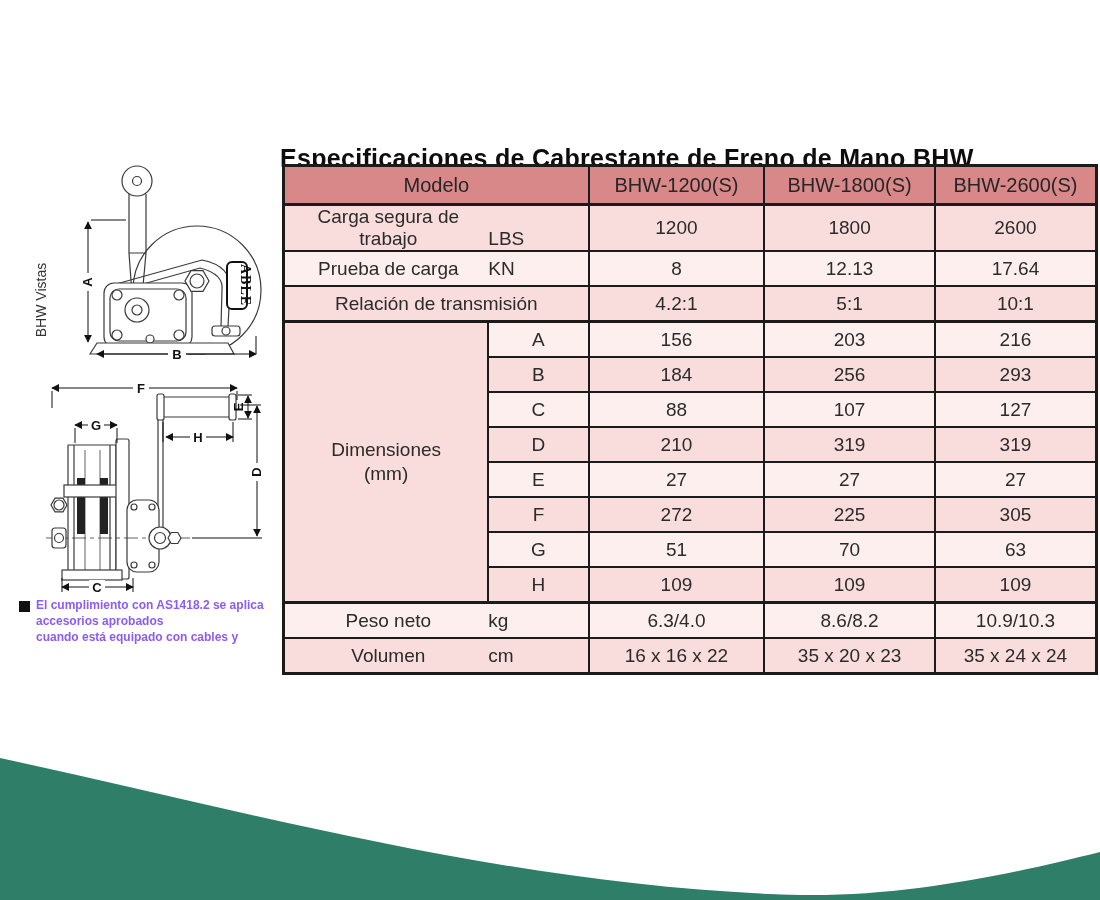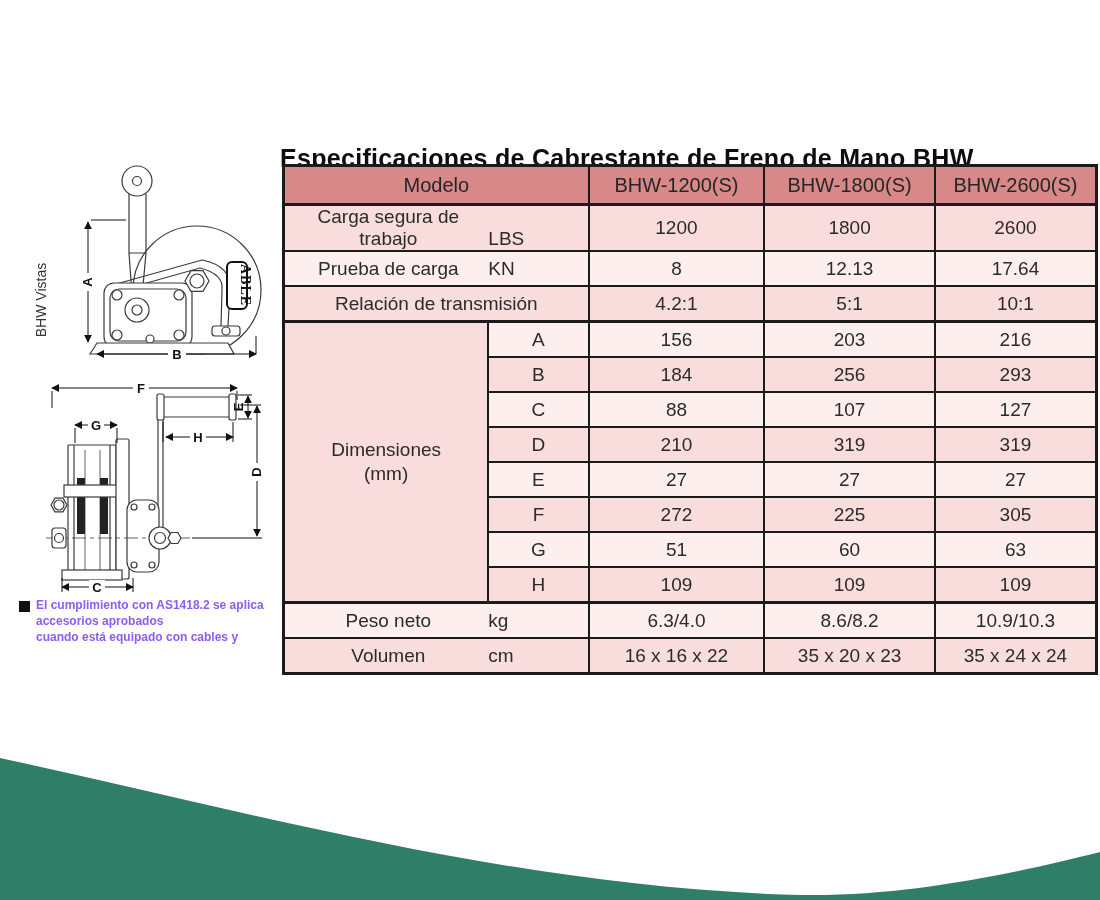--- a/index.html
+++ b/index.html
@@ -267,21 +267,21 @@
       </tr>
       <tr class="pink">
         <td>F</td>
         <td>272</td>
         <td>225</td>
         <td>305</td>
       </tr>
       <tr class="light">
         <td>G</td>
         <td>51</td>
-        <td>60</td>
+        <td>70</td>
         <td>63</td>
       </tr>
       <tr class="pink">
         <td>H</td>
         <td>109</td>
         <td>109</td>
         <td>109</td>
       </tr>
       <tr class="light gtop">
         <td colspan="2"><span class="lbl">Peso neto</span><span class="unit">kg</span></td>

